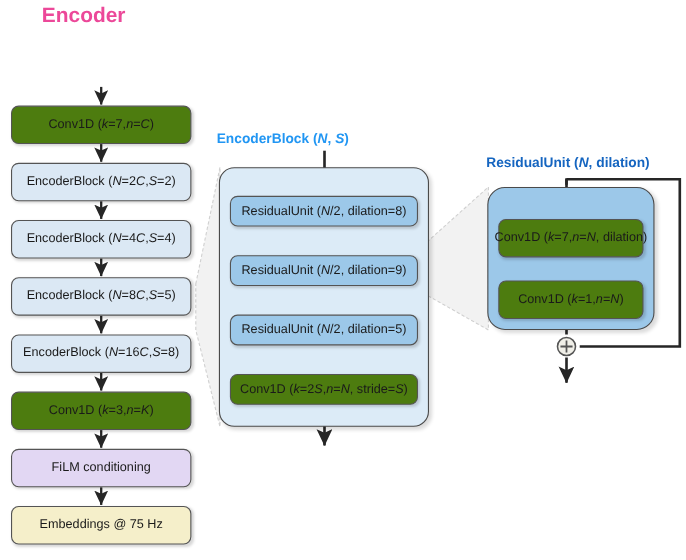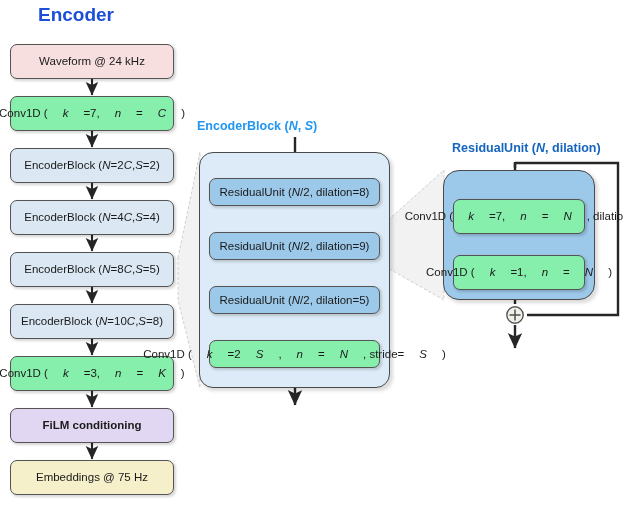--- a/index.html
+++ b/index.html
@@ -35,21 +35,21 @@
     display: flex;
     align-items: center;
     justify-content: center;
     font-size: 11.5px;
     color: #1a1a1a;
     text-align: center;
     white-space: nowrap;
     box-shadow: 1.5px 1.5px 2.5px rgba(0,0,0,0.16);
     line-height: 1.1;
   }
-  .grey  { background: #86efac; gap: 15px; }
+  .grey  { background: #4d7c0f; }
   .pink  { background: #f8dfdf; }
   .blue  { background: #dbe8f4; }
   .purple{ background: #e2d7f3; }
   .yellow{ background: #f5efca; }
   .midblue { background: #9cc8e9; }
   .panel {
     position: absolute;
     box-sizing: border-box;
     border: 1.3px solid #4a4a4a;
     border-radius: 14px;
@@ -57,21 +57,21 @@
     box-shadow: 2.5px 2.5px 3.5px rgba(0,0,0,0.14);
   }
   .panel.ru {
     background: #9cc8e9;
     border-radius: 16px;
   }
   .title {
     position: absolute;
     font-size: 19px;
     font-weight: bold;
-    color: #1d4ed8;
+    color: #ec4899;
     white-space: nowrap;
   }
   .sublabel {
     position: absolute;
     font-size: 12.5px;
     font-weight: bold;
     white-space: nowrap;
   }
   .sublabel.cyan { color: #2196f3; }
   .sublabel.navy { color: #1565c0; }
@@ -123,21 +123,20 @@
 
     <g>
       <circle cx="515" cy="315" r="8.2" fill="#f0efe8" stroke="#555" stroke-width="1.4"></circle>
       <line x1="509.5" y1="315" x2="520.5" y2="315" stroke="#555" stroke-width="1.6"></line>
       <line x1="515" y1="309.5" x2="515" y2="320.5" stroke="#555" stroke-width="1.6"></line>
     </g>
   </svg>
 
   <div class="title" style="left:38px; top:4px;">Encoder</div>
 
-  <div class="node pink" style="left:10px; top:44px;  width:164px; height:35px;">Waveform @ 24 kHz</div>
   <div class="node grey" style="left:10px; top:96px;  width:164px; height:35px;">
       <span>Conv1D (</span>
       <span class="ital">k</span>
       <span>=7, </span>
       <span class="ital">n</span>
       <span>=</span>
       <span class="ital">C</span>
       <span>)</span>
     </div>
   <div class="node blue" style="left:10px; top:148px; width:164px; height:35px;">
@@ -163,36 +162,36 @@
       <span class="ital">N</span>
       <span>=8</span>
       <span class="ital">C</span>
       <span>, </span>
       <span class="ital">S</span>
       <span>=5)</span>
     </div>
   <div class="node blue" style="left:10px; top:304px; width:164px; height:35px;">
       <span>EncoderBlock (</span>
       <span class="ital">N</span>
-      <span>=10</span>
+      <span>=16</span>
       <span class="ital">C</span>
       <span>, </span>
       <span class="ital">S</span>
       <span>=8)</span>
     </div>
   <div class="node grey" style="left:10px; top:356px; width:164px; height:35px;">
       <span>Conv1D (</span>
       <span class="ital">k</span>
       <span>=3, </span>
       <span class="ital">n</span>
       <span>=</span>
       <span class="ital">K</span>
       <span>)</span>
     </div>
-  <div class="node purple" style="left:10px; top:408px; width:164px; height:35px;font-weight:bold;">FiLM conditioning</div>
+  <div class="node purple" style="left:10px; top:408px; width:164px; height:35px;">FiLM conditioning</div>
   <div class="node yellow" style="left:10px; top:460px; width:164px; height:35px;">Embeddings @ 75 Hz</div>
 
   <div class="sublabel cyan" style="left:197px; top:119px;"><span>EncoderBlock (</span><span class="ital">N</span><span>, </span><span class="ital">S</span><span>)</span></div>
 
   <div class="panel" style="left:199px; top:152px; width:191px; height:236px;"></div>
 
   <div class="node midblue" style="left:209px; top:178px; width:171px; height:28px;">
       <span>ResidualUnit (</span>
       <span class="ital">N</span>
       <span>/2, dilation=8)</span>
@@ -214,21 +213,21 @@
       <span class="ital">S</span>
       <span>, </span>
       <span class="ital">n</span>
       <span>=</span>
       <span class="ital">N</span>
       <span>, stride=</span>
       <span class="ital">S</span>
       <span>)</span>
     </div>
 
-  <div class="sublabel navy" style="left:428px; top:141px;padding-left:24px;"><span>ResidualUnit (</span><span class="ital">N</span><span>, dilation)</span></div>
+  <div class="sublabel navy" style="left:418px; top:141px;padding-left:24px;"><span>ResidualUnit (</span><span class="ital">N</span><span>, dilation)</span></div>
 
   <div class="panel ru" style="left:443px; top:170px; width:152px; height:130px;"></div>
 
   <div class="node grey" style="left:453px; top:199px; width:132px; height:35px;">
       <span>Conv1D (</span>
       <span class="ital">k</span>
       <span>=7, </span>
       <span class="ital">n</span>
       <span>=</span>
       <span class="ital">N</span>

